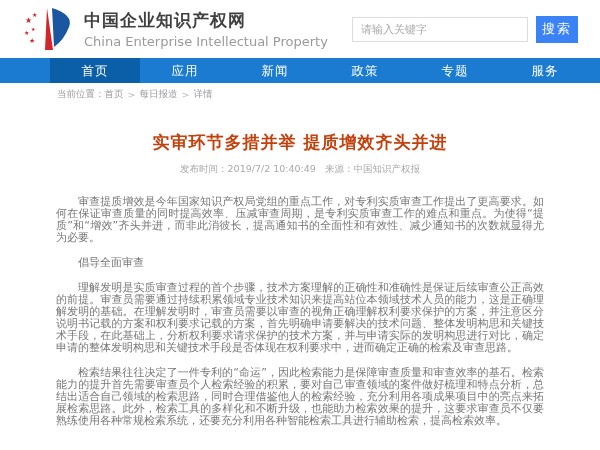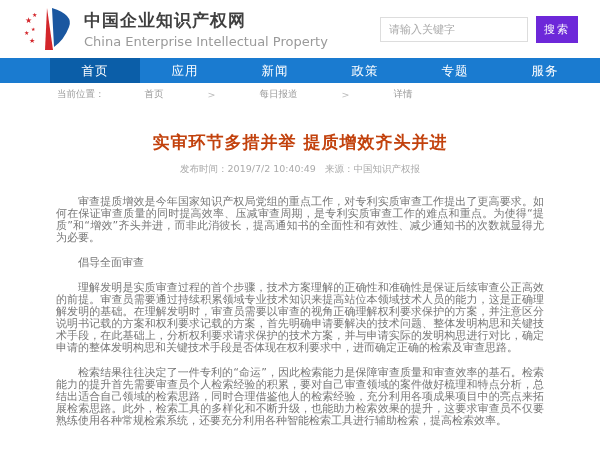--- a/index.html
+++ b/index.html
@@ -8,36 +8,36 @@
 
   
   .header { height: 58px; display: flex; align-items: center;
     padding: 0 22px 0 24px; background: #fff; }
   .logo-link { display: flex; align-items: center; cursor: pointer; }
   .logo-mark { width: 52px; height: 44px; margin-right: 8px; }
   .logo-text .cn { font-size: 17px; font-weight: bold; color: #404040; letter-spacing: 1px; }
   .logo-text .en { font-size: 13px; color: #9a9a9a; margin-top: 2px; }
 
   .search-area { margin-left: auto; display: flex; align-items: center; }
-  .search-input { width: 148px; height: 25px; border: 1px solid #ddd; outline: none;
+  .search-input { width: 176px; height: 25px; border: 1px solid #ddd; outline: none;
     font-size: 11px; color: #555; padding: 0 8px; background: #fff; }
   .search-input::placeholder { color: #aaa; }
   .search-btn { width: 42px; height: 27px; margin-left: 8px; border: none;
-    background: #6d28d9; color: #fff; font-size: 11px; cursor: pointer;
+    background: #3b82f6; color: #fff; font-size: 13px; cursor: pointer;
     font-family: inherit; letter-spacing: 2px; }
 
   
   .nav { height: 25px; background: #1a7bd0; display: flex; padding-left: 50px; }
   .nav-item { width: 90px; height: 25px; line-height: 25px; text-align: center;
     color: #fff; font-size: 12.5px; cursor: pointer; letter-spacing: 1px; }
   .nav-item.active { background: #0b5ea8; }
 
   
   .breadcrumb { height: 22px; display: flex; align-items: center;
-    padding-left: 57px; font-size: 9.5px; color: #999; background: #fff; gap: 40px; }
+    padding-left: 57px; font-size: 9.5px; color: #999; background: #fff; }
   .breadcrumb .crumb { color: #999; cursor: pointer; }
   .breadcrumb .sep { margin: 0 4px; color: #bbb; }
 
   
   .article { padding: 26px 56px 0 56px; height: 403px; overflow: hidden; }
   .article-title { text-align: center; font-size: 17px; font-weight: bold;
     color: #c2410c; letter-spacing: 1px; }
   .article-meta { text-align: center; font-size: 9.5px; color: #aaa; margin-top: 9px; }
   .article-meta span { margin: 0 3px; }
   .article-body { margin-top: 20px; }

